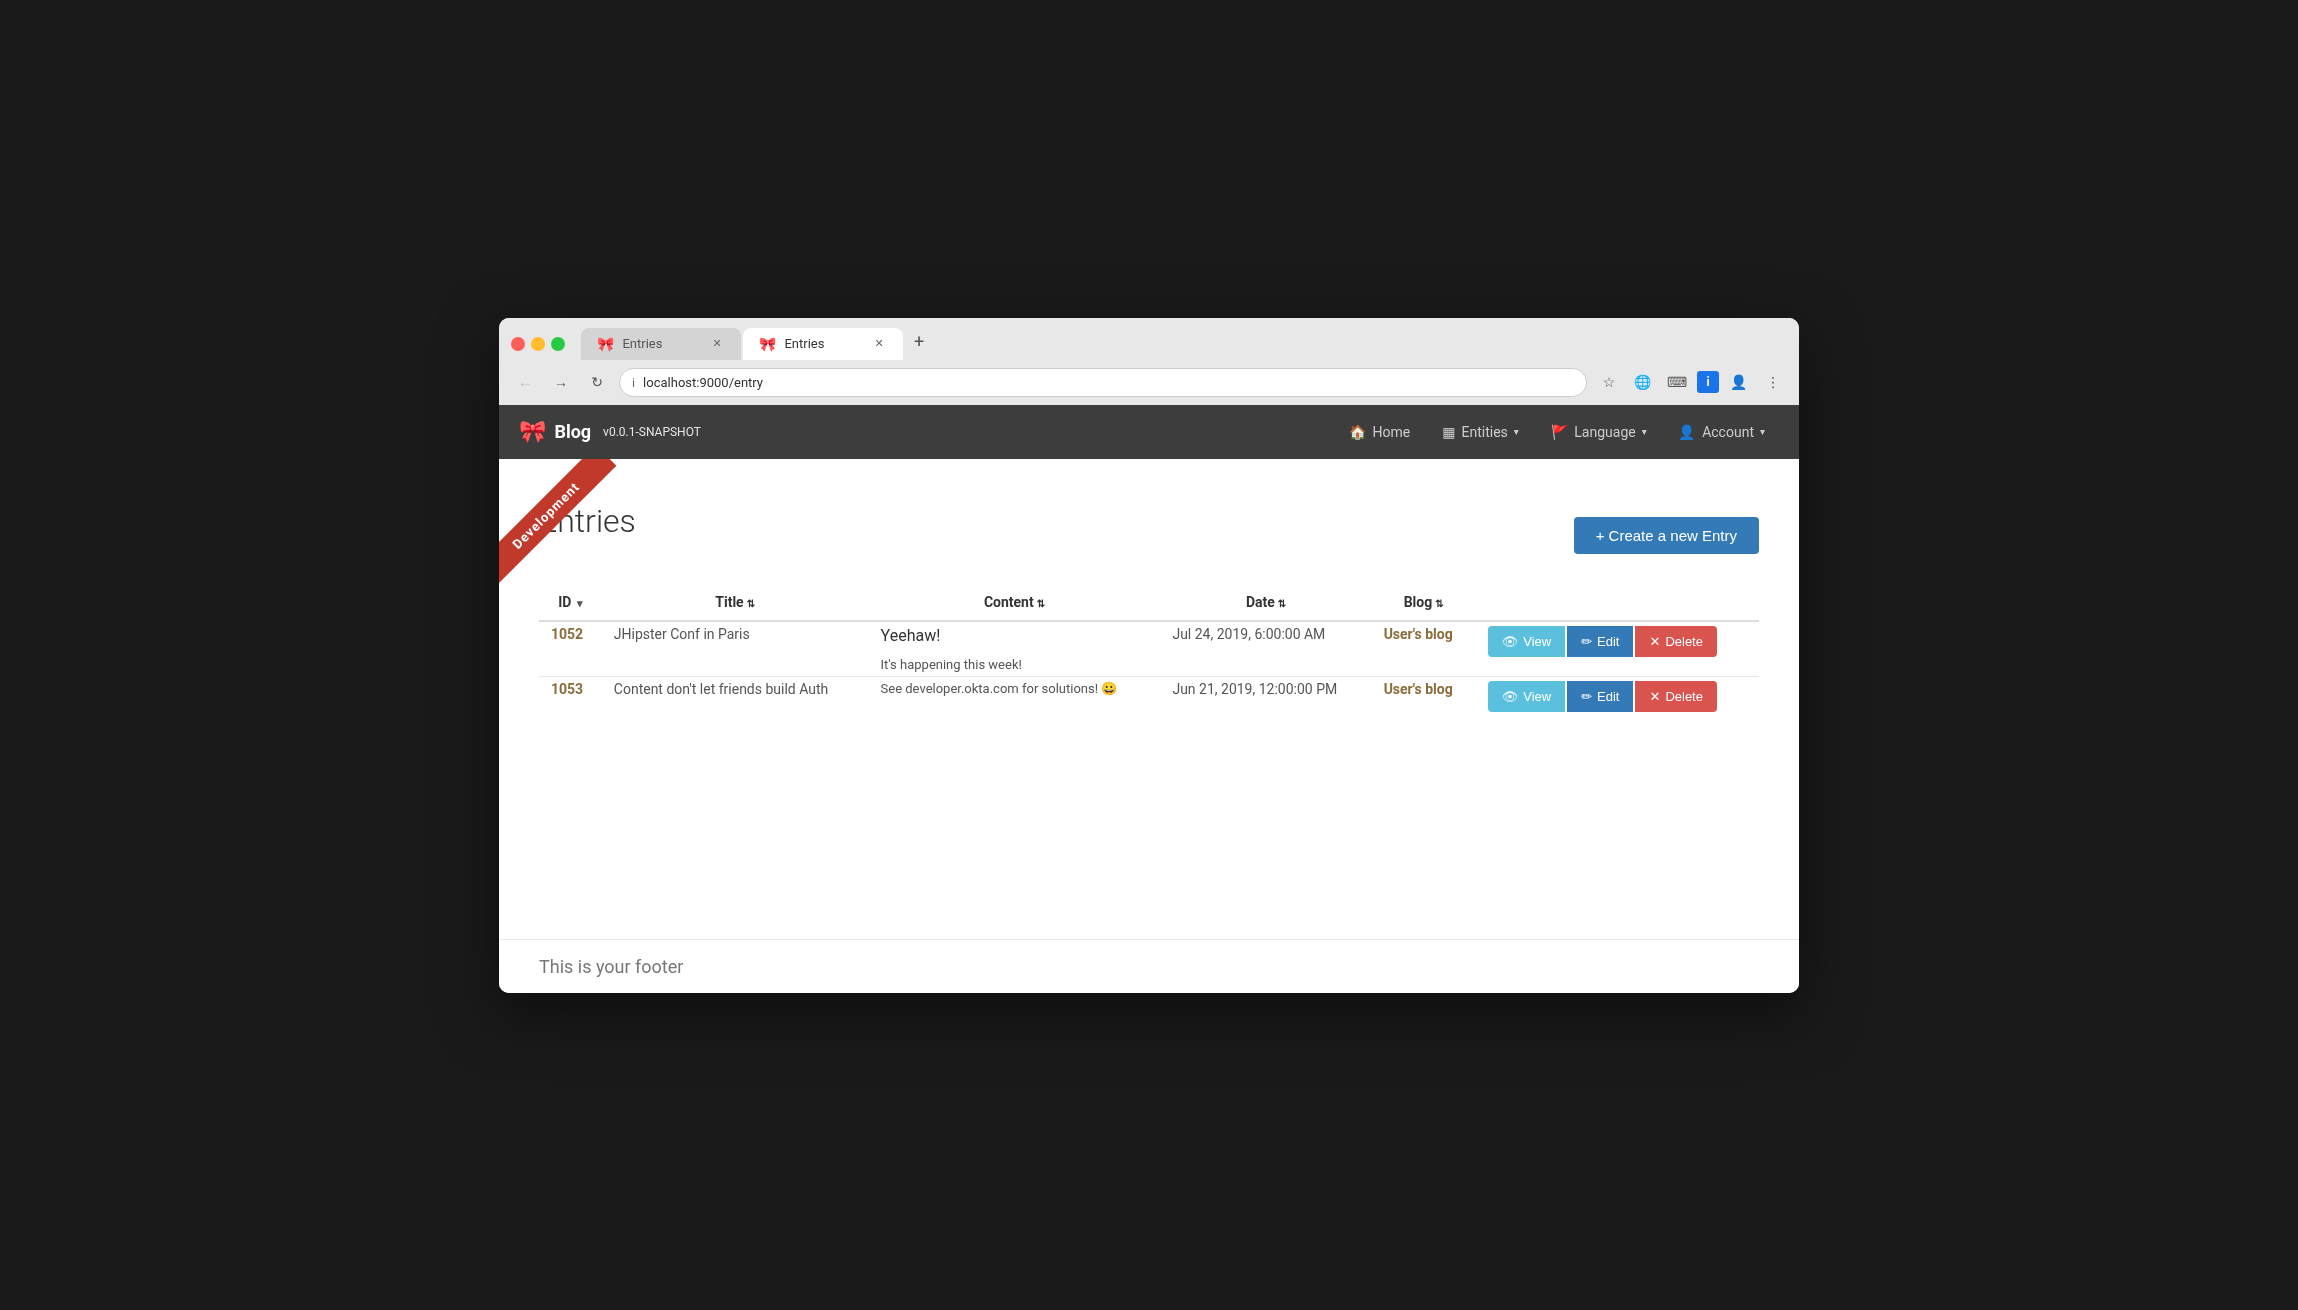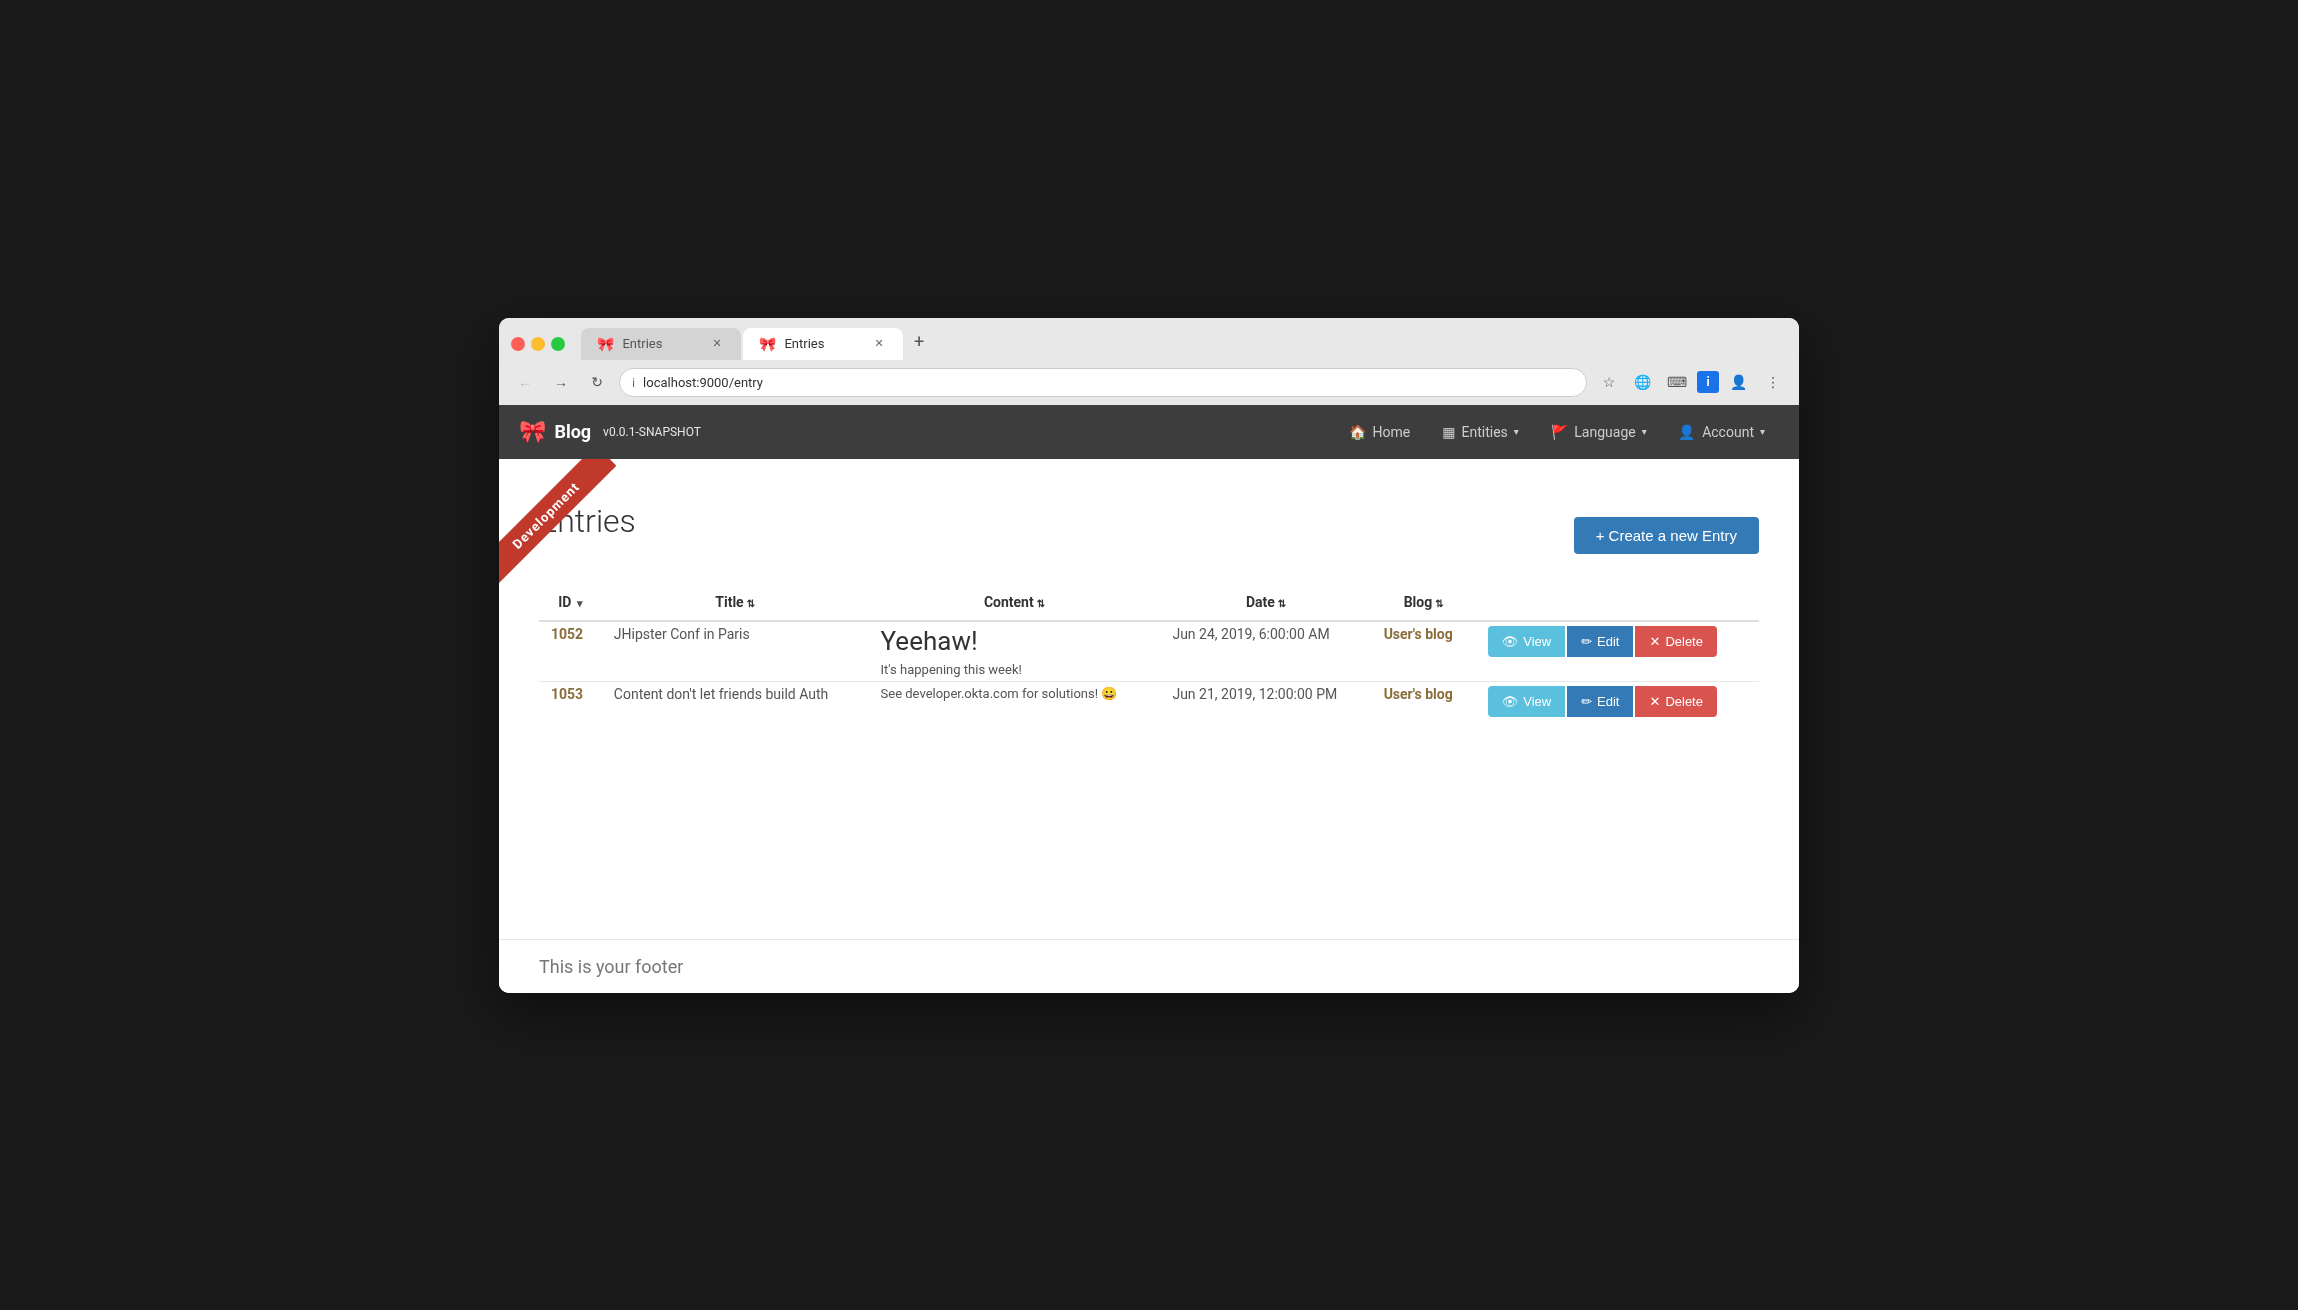--- a/index.html
+++ b/index.html
@@ -295,23 +295,23 @@
       font-size: 14px;
     }
 
     .entry-id {
       font-weight: bold;
       color: #8a6d3b;
       font-size: 14px;
     }
 
     .entry-content-large {
-      font-size: 26px;
+      font-size: 16px;
       color: #333;
-      margin-bottom: 6px;
+      margin-bottom: 12px;
     }
 
     .entry-content-small {
       font-size: 13px;
       color: #555;
     }
 
     .entry-blog {
       font-weight: bold;
       color: #8a6d3b;
@@ -516,21 +516,21 @@
               <span class="entry-id">1052</span>
             </td>
             <td>
               <span>JHipster Conf in Paris</span>
             </td>
             <td>
               <div class="entry-content-large">Yeehaw!</div>
               <div class="entry-content-small">It's happening this week!</div>
             </td>
             <td>
-              <span>Jun 24, 2019, 6:00:00 AM</span>
+              <span>Jul 24, 2019, 6:00:00 AM</span>
             </td>
             <td>
               <span class="entry-blog">User's blog</span>
             </td>
             <td>
               <div class="action-buttons">
                 <button class="btn-view">
                   <span>👁</span>
                   <span>View</span>
                 </button>

